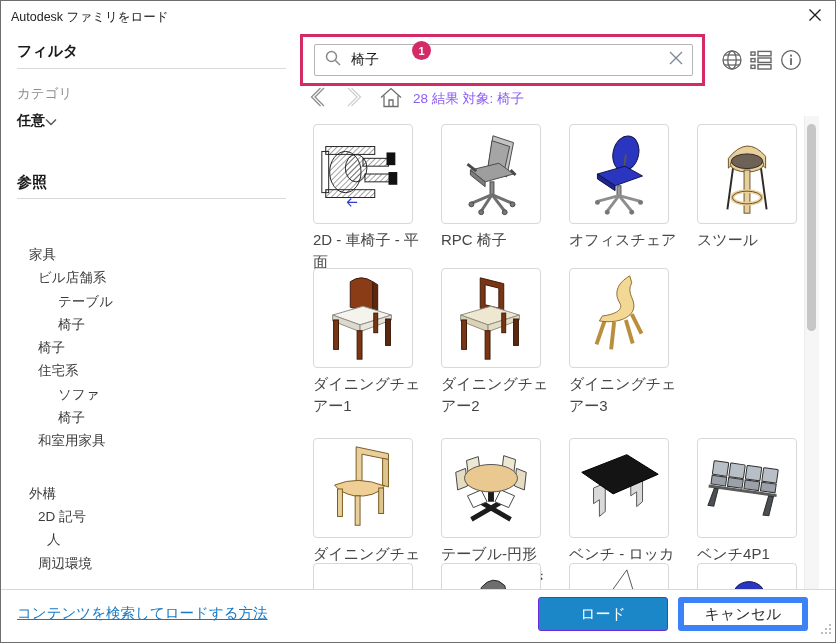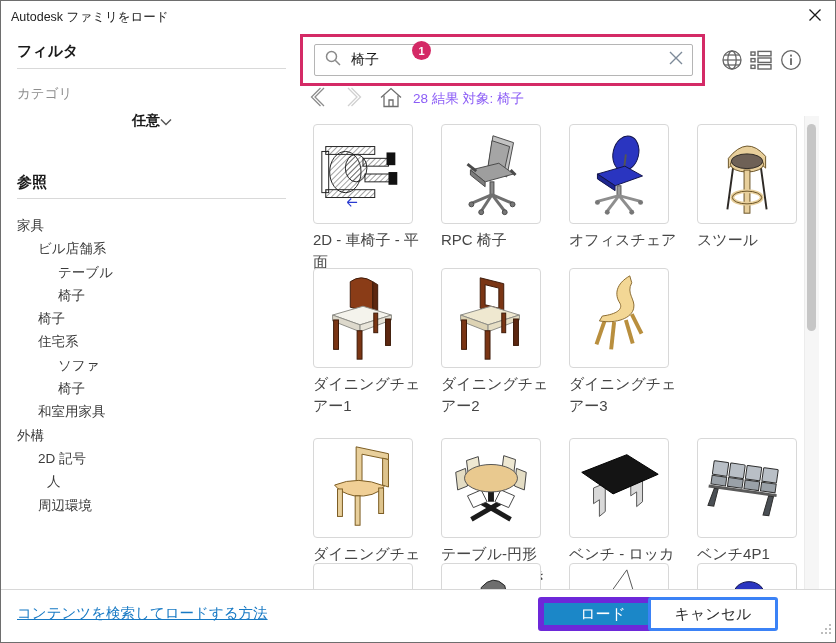--- a/index.html
+++ b/index.html
@@ -5,25 +5,25 @@
   html,body{margin:0;padding:0;background:#e9e9e9;font-family:"Liberation Sans","DejaVu Sans",sans-serif;}
   .dialog{position:relative;width:836px;height:643px;background:#ffffff;border:1px solid #6e6e6e;box-sizing:border-box;overflow:hidden;}
   .abs{position:absolute;}
   
   .title{left:10px;top:8px;font-size:12.5px;color:#222;}
   .close-btn{right:8px;top:4px;width:24px;height:24px;display:flex;align-items:center;justify-content:center;cursor:pointer;}
   
   .side-header{left:16px;font-size:15px;font-weight:bold;color:#1a1a1a;}
   .side-rule{left:16px;width:269px;height:1px;background:#d9d9d9;}
   .cat-label{left:16px;top:84px;font-size:13.5px;color:#8e8e8e;}
-  .combo{left:16px;top:108px;width:270px;height:24px;display:flex;align-items:center;justify-content:center;cursor:pointer;}
+  .combo{left:16px;top:108px;width:270px;height:24px;display:flex;align-items:center;justify-content:flex-start;cursor:pointer;}
   .combo .val{font-size:14px;color:#1a1a1a;font-weight:bold;}
   .tree{left:0;top:213px;width:300px;}
   .tree-item{font-size:13.5px;color:#3b3b3b;line-height:23.3px;white-space:nowrap;cursor:pointer;}
-  .lvl0{padding-left:16px;} .lvl1{padding-left:37px;} .lvl2{padding-left:57px;} .lvl2b{padding-left:46px;}
+  .lvl0{padding-left:28px;margin-top:29px;} .lvl1{padding-left:37px;} .lvl2{padding-left:57px;} .lvl2b{padding-left:46px;}
   
   .search-box{left:313px;top:43px;width:379px;height:32px;border:1px solid #b5b5b5;border-radius:2px;background:#fff;display:flex;align-items:center;box-sizing:border-box;padding:0 9px;}
   .search-input{border:none;outline:none;flex:1;font-size:14px;color:#1a1a1a;margin-left:7px;font-family:inherit;background:transparent;}
   .annotation{left:299px;top:33px;width:405px;height:52px;border:3px solid #d42a66;pointer-events:none;box-sizing:border-box;}
   .badge{left:411px;top:40px;width:19px;height:19px;border-radius:50%;background:#d42a66;color:#fff;font-size:11px;font-weight:bold;display:flex;align-items:center;justify-content:center;}
   .tool-icon{top:48px;width:26px;height:25px;display:flex;align-items:center;justify-content:center;cursor:pointer;}
   
   .nav-icon{top:86px;display:flex;align-items:center;justify-content:center;cursor:pointer;}
   .summary{left:412px;top:89px;font-size:13.5px;color:#8b5cf6;}
   
@@ -32,22 +32,22 @@
   .card{width:100px;}
   .thumb{width:100px;height:100px;border:1px solid #d8d8d8;border-radius:4px;background:#fff;box-sizing:border-box;overflow:hidden;}
   .thumb svg{width:100%;height:100%;display:block;}
   .card-label{width:108px;margin-top:5px;font-size:15px;line-height:22px;color:#464646;word-break:break-all;}
   .scroll-track{left:803px;top:115px;width:15px;height:473px;background:#f6f6f6;border-left:1px solid #ececec;box-sizing:border-box;}
   .scroll-thumb{left:806px;top:123px;width:9px;height:207px;background:#c6c6c6;border-radius:5px;cursor:pointer;}
   
   .footer-rule{left:0;top:588px;width:836px;height:1px;background:#d8d8d8;}
   .help-link{left:16px;top:603px;font-size:14.5px;color:#1779c4;text-decoration:underline;cursor:pointer;}
   .btn{top:596px;width:130px;height:34px;border-radius:3px;font-size:15px;display:flex;align-items:center;justify-content:center;cursor:pointer;box-sizing:border-box;font-family:inherit;}
-  .btn-load{left:537px;background:#1b87c8;color:#ffffff;border:6px solid #6d28d9;}
-  .btn-cancel{left:647px;background:#ffffff;color:#2b2b2b;border:3px solid #3b82f6;}
+  .btn-load{left:537px;background:#1b87c8;color:#ffffff;border:1px solid #6d28d9;}
+  .btn-cancel{left:677px;background:#ffffff;color:#2b2b2b;border:6px solid #3b82f6;}
   .grip{right:3px;bottom:3px;}
 </style>
 </head>
 <body>
 
 <div class="dialog">
 
   <div class="abs title">Autodesk ファミリをロード</div>
   <div class="abs close-btn">
     <span>

